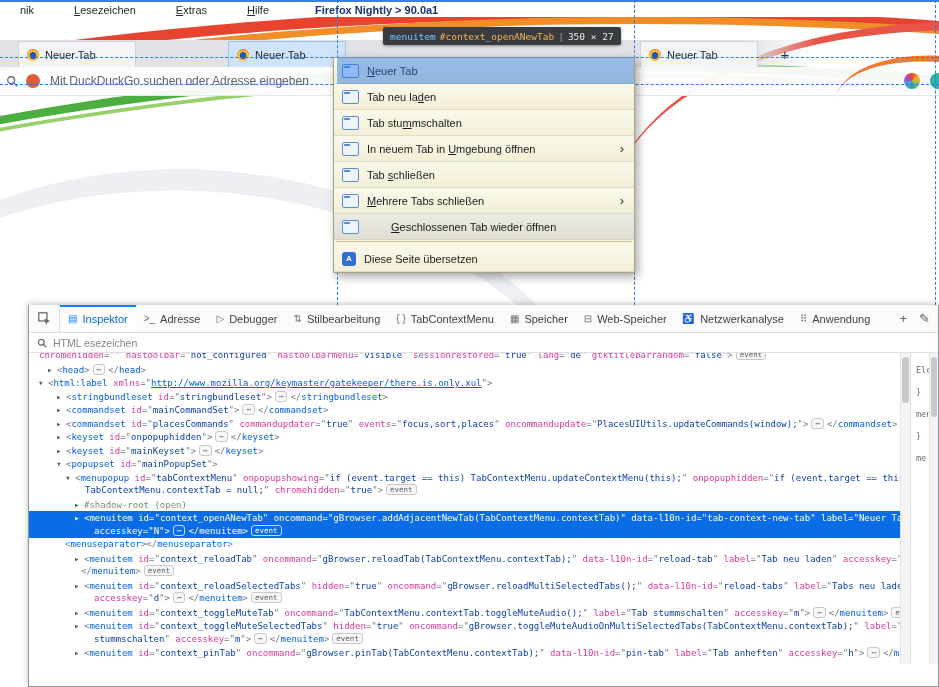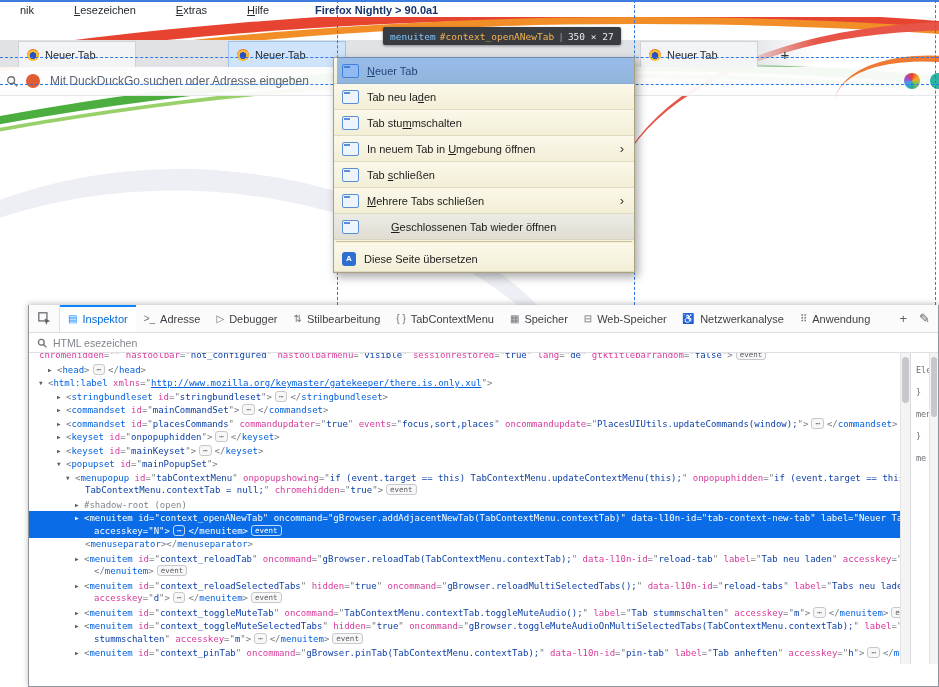--- a/index.html
+++ b/index.html
@@ -262,23 +262,23 @@
           <div class="line" style="padding-left: 28px;"><span class="exp">▶</span><span class="c-b">&lt;</span><span class="c-t">commandset</span><span class="c-a"> id</span><span class="c-b">="</span><span class="c-v">mainCommandSet</span><span class="c-b">"&gt;</span><span class="badge">⋯</span><span class="c-b">&lt;/</span><span class="c-t">commandset</span><span class="c-b">&gt;</span></div>
           <div class="line" style="padding-left: 28px;"><span class="exp">▶</span><span class="c-b">&lt;</span><span class="c-t">commandset</span><span class="c-a"> id</span><span class="c-b">="</span><span class="c-v">placesCommands</span><span class="c-b">" </span><span class="c-a">commandupdater</span><span class="c-b">="</span><span class="c-v">true</span><span class="c-b">" </span><span class="c-a">events</span><span class="c-b">="</span><span class="c-v">focus,sort,places</span><span class="c-b">" </span><span class="c-a">oncommandupdate</span><span class="c-b">="</span><span class="c-v">PlacesUIUtils.updateCommands(window);</span><span class="c-b">"&gt;</span><span class="badge">⋯</span><span class="c-b">&lt;/</span><span class="c-t">commandset</span><span class="c-b">&gt;</span></div>
           <div class="line" style="padding-left: 28px;"><span class="exp">▶</span><span class="c-b">&lt;</span><span class="c-t">keyset</span><span class="c-a"> id</span><span class="c-b">="</span><span class="c-v">onpopuphidden</span><span class="c-b">"&gt;</span><span class="badge">⋯</span><span class="c-b">&lt;/</span><span class="c-t">keyset</span><span class="c-b">&gt;</span></div>
           <div class="line" style="padding-left: 28px;"><span class="exp">▶</span><span class="c-b">&lt;</span><span class="c-t">keyset</span><span class="c-a"> id</span><span class="c-b">="</span><span class="c-v">mainKeyset</span><span class="c-b">"&gt;</span><span class="badge">⋯</span><span class="c-b">&lt;/</span><span class="c-t">keyset</span><span class="c-b">&gt;</span></div>
           <div class="line" style="padding-left: 28px;"><span class="exp">▼</span><span class="c-b">&lt;</span><span class="c-t">popupset</span><span class="c-a"> id</span><span class="c-b">="</span><span class="c-v">mainPopupSet</span><span class="c-b">"&gt;</span></div>
           <div class="line" style="padding-left: 37px;"><span class="exp">▼</span><span class="c-b">&lt;</span><span class="c-t">menupopup</span><span class="c-a"> id</span><span class="c-b">="</span><span class="c-v">tabContextMenu</span><span class="c-b">" </span><span class="c-a">onpopupshowing</span><span class="c-b">="</span><span class="c-v">if (event.target == this) TabContextMenu.updateContextMenu(this);</span><span class="c-b">" </span><span class="c-a">onpopuphidden</span><span class="c-b">="</span><span class="c-v">if (event.target == this)</span></div>
           <div class="line" style="padding-left: 56px;"><span class="c-v">TabContextMenu.contextTab = null;</span><span class="c-b">" </span><span class="c-a">chromehidden</span><span class="c-b">="</span><span class="c-v">true</span><span class="c-b">"&gt;</span><span class="badge event">event</span></div>
           <div class="line" style="padding-left: 46px;"><span class="exp">▶</span><span class="c-g">#shadow-root (open)</span></div>
           <div class="line sel" style="padding-left: 46px;"><span class="exp">▶</span><span class="c-b">&lt;</span><span class="c-t">menuitem</span><span class="c-a"> id</span><span class="c-b">="</span><span class="c-v">context_openANewTab</span><span class="c-b">" </span><span class="c-a">oncommand</span><span class="c-b">="</span><span class="c-v">gBrowser.addAdjacentNewTab(TabContextMenu.contextTab)</span><span class="c-b">" </span><span class="c-a">data-l10n-id</span><span class="c-b">="</span><span class="c-v">tab-context-new-tab</span><span class="c-b">" </span><span class="c-a">label</span><span class="c-b">="</span><span class="c-v">Neuer Tab</span></div>
           <div class="line sel" style="padding-left: 65px;"><span class="c-a">accesskey</span><span class="c-b">="</span><span class="c-v">N</span><span class="c-b">"&gt;</span><span class="badge">⋯</span><span class="c-b">&lt;/</span><span class="c-t">menuitem</span><span class="c-b">&gt;</span><span class="badge event">event</span></div>
-          <div class="line" style="padding-left: 56px;"><span class="c-b">&lt;</span><span class="c-t">menuseparator</span><span class="c-b">&gt;</span><span class="c-b">&lt;/</span><span class="c-t">menuseparator</span><span class="c-b">&gt;</span></div>
+          <div class="line" style="padding-left: 36px;"><span class="c-b">&lt;</span><span class="c-t">menuseparator</span><span class="c-b">&gt;</span><span class="c-b">&lt;/</span><span class="c-t">menuseparator</span><span class="c-b">&gt;</span></div>
           <div class="line" style="padding-left: 46px;"><span class="exp">▶</span><span class="c-b">&lt;</span><span class="c-t">menuitem</span><span class="c-a"> id</span><span class="c-b">="</span><span class="c-v">context_reloadTab</span><span class="c-b">" </span><span class="c-a">oncommand</span><span class="c-b">="</span><span class="c-v">gBrowser.reloadTab(TabContextMenu.contextTab);</span><span class="c-b">" </span><span class="c-a">data-l10n-id</span><span class="c-b">="</span><span class="c-v">reload-tab</span><span class="c-b">" </span><span class="c-a">label</span><span class="c-b">="</span><span class="c-v">Tab neu laden</span><span class="c-b">" </span><span class="c-a">accesskey</span><span class="c-b">="</span></div>
-          <div class="line" style="padding-left: 65px;"><span class="c-b">&lt;/</span><span class="c-t">menuitem</span><span class="c-b">&gt;</span><span class="badge event">event</span></div>
+          <div class="line" style="padding-left: 52px;"><span class="c-b">&lt;/</span><span class="c-t">menuitem</span><span class="c-b">&gt;</span><span class="badge event">event</span></div>
           <div class="line" style="padding-left: 46px;"><span class="exp">▶</span><span class="c-b">&lt;</span><span class="c-t">menuitem</span><span class="c-a"> id</span><span class="c-b">="</span><span class="c-v">context_reloadSelectedTabs</span><span class="c-b">" </span><span class="c-a">hidden</span><span class="c-b">="</span><span class="c-v">true</span><span class="c-b">" </span><span class="c-a">oncommand</span><span class="c-b">="</span><span class="c-v">gBrowser.reloadMultiSelectedTabs();</span><span class="c-b">" </span><span class="c-a">data-l10n-id</span><span class="c-b">="</span><span class="c-v">reload-tabs</span><span class="c-b">" </span><span class="c-a">label</span><span class="c-b">="</span><span class="c-v">Tabs neu laden</span></div>
           <div class="line" style="padding-left: 65px;"><span class="c-a">accesskey</span><span class="c-b">="</span><span class="c-v">d</span><span class="c-b">"&gt;</span><span class="badge">⋯</span><span class="c-b">&lt;/</span><span class="c-t">menuitem</span><span class="c-b">&gt;</span><span class="badge event">event</span></div>
           <div class="line" style="padding-left: 46px;"><span class="exp">▶</span><span class="c-b">&lt;</span><span class="c-t">menuitem</span><span class="c-a"> id</span><span class="c-b">="</span><span class="c-v">context_toggleMuteTab</span><span class="c-b">" </span><span class="c-a">oncommand</span><span class="c-b">="</span><span class="c-v">TabContextMenu.contextTab.toggleMuteAudio();</span><span class="c-b">" </span><span class="c-a">label</span><span class="c-b">="</span><span class="c-v">Tab stummschalten</span><span class="c-b">" </span><span class="c-a">accesskey</span><span class="c-b">="</span><span class="c-v">m</span><span class="c-b">"&gt;</span><span class="badge">⋯</span><span class="c-b">&lt;/</span><span class="c-t">menuitem</span><span class="c-b">&gt;</span><span class="badge event">event</span></div>
           <div class="line" style="padding-left: 46px;"><span class="exp">▶</span><span class="c-b">&lt;</span><span class="c-t">menuitem</span><span class="c-a"> id</span><span class="c-b">="</span><span class="c-v">context_toggleMuteSelectedTabs</span><span class="c-b">" </span><span class="c-a">hidden</span><span class="c-b">="</span><span class="c-v">true</span><span class="c-b">" </span><span class="c-a">oncommand</span><span class="c-b">="</span><span class="c-v">gBrowser.toggleMuteAudioOnMultiSelectedTabs(TabContextMenu.contextTab);</span><span class="c-b">" </span><span class="c-a">label</span><span class="c-b">="</span></div>
           <div class="line" style="padding-left: 65px;"><span class="c-v">stummschalten</span><span class="c-b">" </span><span class="c-a">accesskey</span><span class="c-b">="</span><span class="c-v">m</span><span class="c-b">"&gt;</span><span class="badge">⋯</span><span class="c-b">&lt;/</span><span class="c-t">menuitem</span><span class="c-b">&gt;</span><span class="badge event">event</span></div>
           <div class="line" style="padding-left: 46px;"><span class="exp">▶</span><span class="c-b">&lt;</span><span class="c-t">menuitem</span><span class="c-a"> id</span><span class="c-b">="</span><span class="c-v">context_pinTab</span><span class="c-b">" </span><span class="c-a">oncommand</span><span class="c-b">="</span><span class="c-v">gBrowser.pinTab(TabContextMenu.contextTab);</span><span class="c-b">" </span><span class="c-a">data-l10n-id</span><span class="c-b">="</span><span class="c-v">pin-tab</span><span class="c-b">" </span><span class="c-a">label</span><span class="c-b">="</span><span class="c-v">Tab anheften</span><span class="c-b">" </span><span class="c-a">accesskey</span><span class="c-b">="</span><span class="c-v">h</span><span class="c-b">"&gt;</span><span class="badge">⋯</span><span class="c-b">&lt;/</span><span class="c-t">menuitem</span></div>
         </div>
       <div class="markup-sb">
           <div class="thumb"></div>
         </div>

